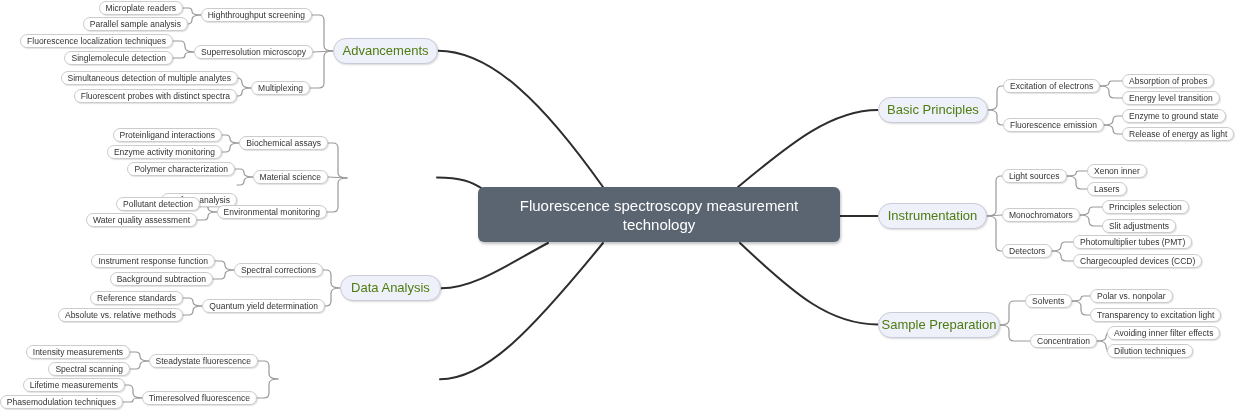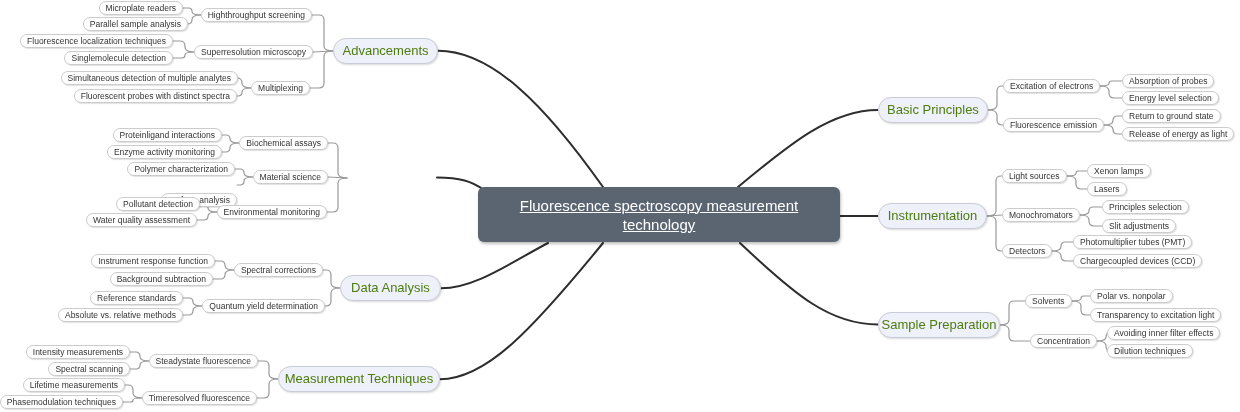--- a/index.html
+++ b/index.html
@@ -11,21 +11,20 @@
   #edges{position:absolute;left:0;top:0;z-index:0;}
   .node{
     position:absolute;z-index:1;box-sizing:border-box;
     white-space:nowrap;
   }
   .root{
     background:#5b6571;color:#ffffff;border-radius:6px;
     display:flex;align-items:center;justify-content:center;text-align:center;
     font-size:15px;line-height:19px;padding:0 18px;white-space:normal;
     box-shadow:1px 2px 3px rgba(0,0,0,0.25);
-    text-decoration:underline;
   }
   .topic{
     background:#eef0fa;border:1px solid #c9ccd8;color:#4d7c0f;
     border-radius:14px;font-size:13px;line-height:16px;padding:4px 0;
     text-align:center;box-shadow:1px 1px 2px rgba(0,0,0,0.15);
   }
   .leaf{
     background:#ffffff;border:1px solid #cccccc;color:#333333;
     border-radius:8px;font-size:8.5px;line-height:10px;padding:1px 6px;
     text-align:center;box-shadow:1px 1px 1px rgba(0,0,0,0.12);
@@ -98,21 +97,20 @@
         <path d="M 1000 325 Q 1009 325 1009 330 L 1009 336 Q 1009 341 1014 341 L 1030 341" class="sub-line"></path>
         <path d="M 1097 341 Q 1106 341 1106 337 L 1106 337 Q 1106 333 1110 333 L 1107 333" class="sub-line"></path>
         <path d="M 1097 341 Q 1106 341 1106 346 L 1106 346 Q 1106 351 1111 351 L 1107 351" class="sub-line"></path>
       </g>
   </svg>
 
   <div class="node root" id="root" style="left:478px;top:187px;width:362px;height:55px">Fluorescence spectroscopy measurement technology</div>
 
   <div class="node topic" id="b0" style="right:802px;top:38px;width:105px">Advancements</div>
   <div class="node topic" id="b2" style="right:799px;top:275.3px;width:101px">Data Analysis</div>
-  <div class="node topic" id="b3" style="right:800px;top:366.2px;width:162px">Measurement Techniques</div>
 
   <div class="node topic" id="b4" style="left:878px;top:97px;width:110px">Basic Principles</div>
   <div class="node topic" id="b5" style="left:878px;top:203px;width:109px">Instrumentation</div>
   <div class="node topic" id="b6" style="left:878px;top:311.5px;width:122px">Sample Preparation</div>
 
   <div class="node leaf" id="b0c0" style="right:928px;top:8.4px">Highthroughput screening</div>
   <div class="node leaf" id="b0c0g0" style="right:1057px;top:0.5px">Microplate readers</div>
   <div class="node leaf" id="b0c0g1" style="right:1052px;top:17px">Parallel sample analysis</div>
   <div class="node leaf" id="b0c1" style="right:927px;top:45.2px">Superresolution microscopy</div>
   <div class="node leaf" id="b0c1g0" style="right:1067px;top:34.3px">Fluorescence localization techniques</div>
@@ -140,27 +138,27 @@
 
   <div class="node leaf" id="b3c0" style="right:982px;top:353.8px">Steadystate fluorescence</div>
   <div class="node leaf" id="b3c0g0" style="right:1110px;top:344.8px">Intensity measurements</div>
   <div class="node leaf" id="b3c0g1" style="right:1110px;top:361.5px">Spectral scanning</div>
   <div class="node leaf" id="b3c1" style="right:983px;top:390.5px">Timeresolved fluorescence</div>
   <div class="node leaf" id="b3c1g0" style="right:1115px;top:378.2px">Lifetime measurements</div>
   <div class="node leaf" id="b3c1g1" style="right:1117px;top:394.8px">Phasemodulation techniques</div>
 
   <div class="node leaf" id="b4c0" style="left:1003px;top:79.3px">Excitation of electrons</div>
   <div class="node leaf" id="b4c0g0" style="left:1122px;top:73.5px">Absorption of probes</div>
-  <div class="node leaf" id="b4c0g1" style="left:1122px;top:90.8px">Energy level selection</div>
+  <div class="node leaf" id="b4c0g1" style="left:1122px;top:90.8px">Energy level transition</div>
   <div class="node leaf" id="b4c1" style="left:1003px;top:117.7px">Fluorescence emission</div>
-  <div class="node leaf" id="b4c1g0" style="left:1122px;top:109.2px">Return to ground state</div>
+  <div class="node leaf" id="b4c1g0" style="left:1122px;top:109.2px">Enzyme to ground state</div>
   <div class="node leaf" id="b4c1g1" style="left:1122px;top:126.8px">Release of energy as light</div>
 
   <div class="node leaf" id="b5c0" style="left:1002px;top:169.3px">Light sources</div>
-  <div class="node leaf" id="b5c0g0" style="left:1087px;top:163.5px">Xenon lamps</div>
+  <div class="node leaf" id="b5c0g0" style="left:1087px;top:163.5px">Xenon inner</div>
   <div class="node leaf" id="b5c0g1" style="left:1087px;top:181.8px">Lasers</div>
   <div class="node leaf" id="b5c1" style="left:1002px;top:207.7px">Monochromators</div>
   <div class="node leaf" id="b5c1g0" style="left:1102px;top:200.2px">Principles selection</div>
   <div class="node leaf" id="b5c1g1" style="left:1102px;top:218.5px">Slit adjustments</div>
   <div class="node leaf" id="b5c2" style="left:1002px;top:243.5px">Detectors</div>
   <div class="node leaf" id="b5c2g0" style="left:1073px;top:235.2px">Photomultiplier tubes (PMT)</div>
   <div class="node leaf" id="b5c2g1" style="left:1073px;top:253.5px">Chargecoupled devices (CCD)</div>
 
   <div class="node leaf" id="b6c0" style="left:1025px;top:294.3px">Solvents</div>
   <div class="node leaf" id="b6c0g0" style="left:1090px;top:289.2px">Polar vs. nonpolar</div>

